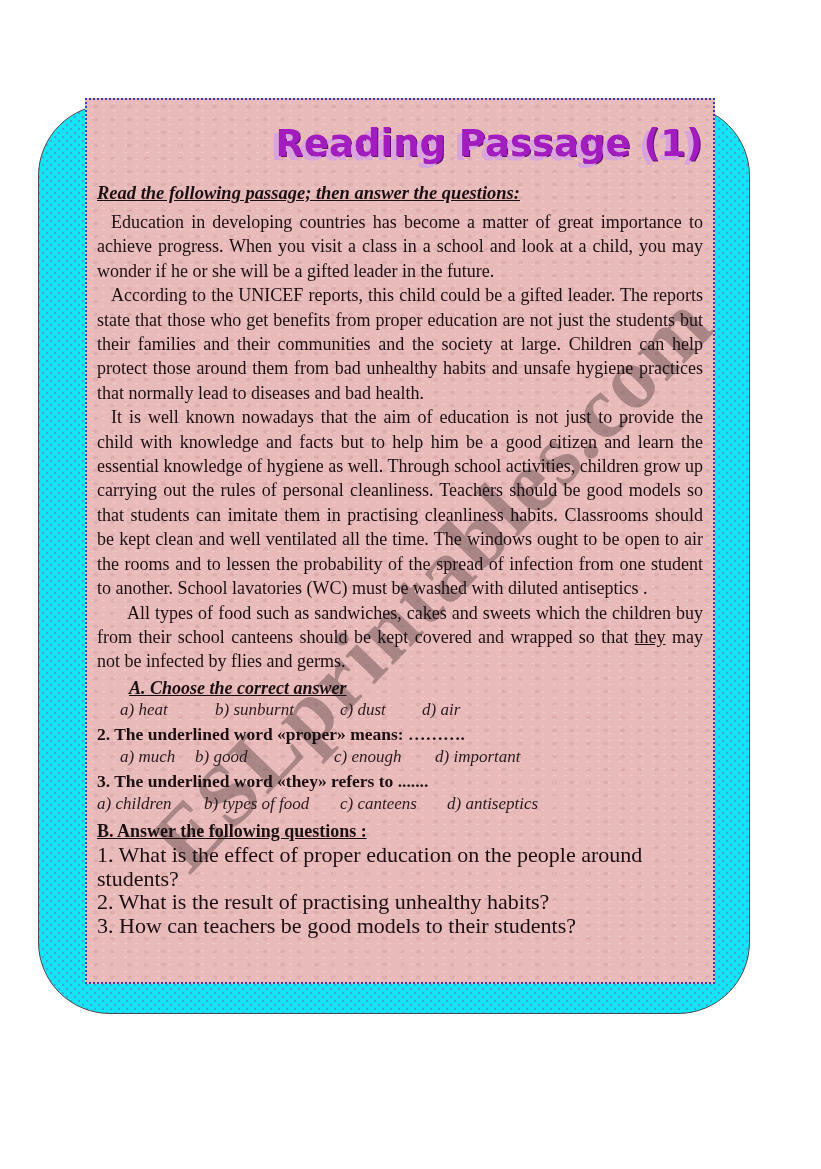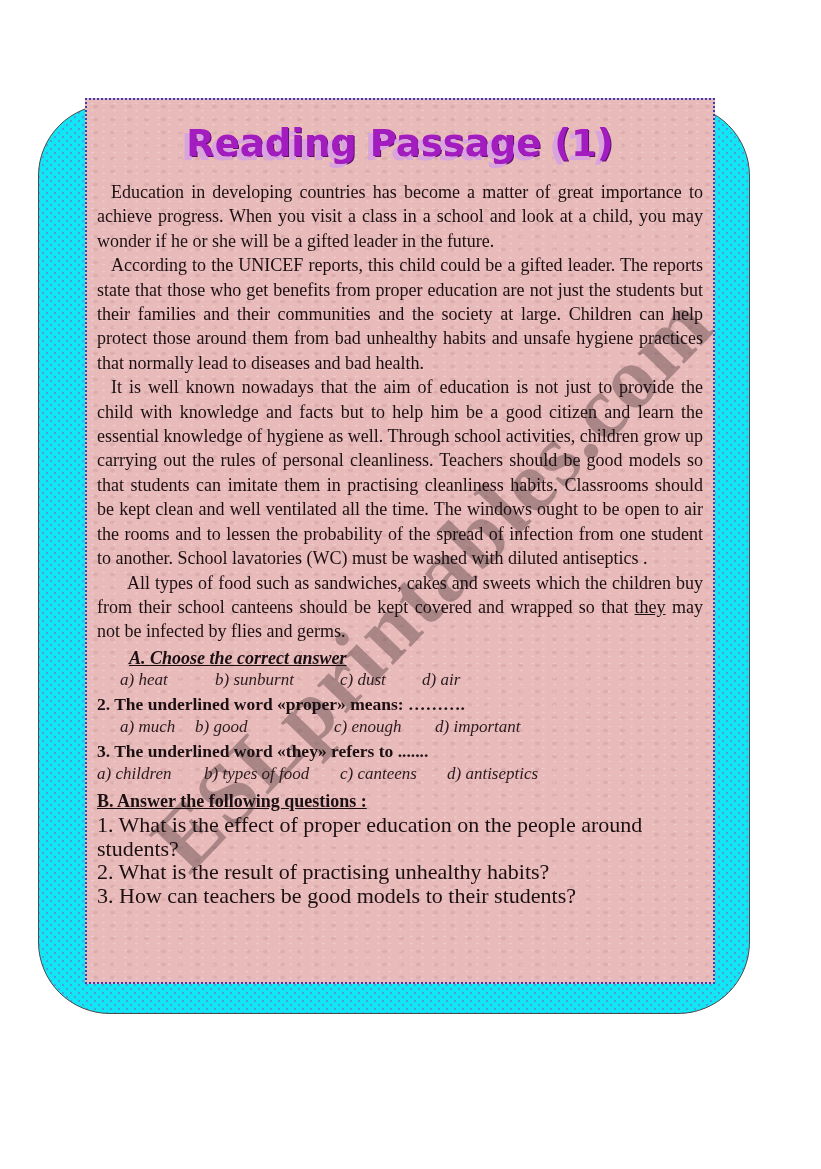--- a/index.html
+++ b/index.html
@@ -29,21 +29,21 @@
   }
   .watermark{
     position:absolute;left:345px;top:482px;z-index:1;
     transform:translate(-50%,-50%) rotate(-46deg);
     font-family:"Liberation Serif",serif;font-weight:bold;
     font-size:88px;letter-spacing:2px;white-space:nowrap;
     color:rgba(82,60,62,0.42);
   }
   .content{position:relative;z-index:2;padding:14px 10px 0 10px;color:#1c0f12;}
   .title{
-    margin:4px 0 10px 0;text-align:center;
+    margin:4px 0 10px 0;text-align:right;
     font-family:"DejaVu Sans",sans-serif;font-weight:bold;
     font-size:37px;letter-spacing:0px;line-height:52px;
     color:#a21cc0;
     text-shadow:-5px 4px 0 #d9a3de,1px 1px 0 #5e1070;
   }
   .instruction{
     font-size:18.5px;font-weight:bold;font-style:italic;
     text-decoration:underline;line-height:26px;margin-bottom:4px;
   }
   .para{
@@ -73,20 +73,21 @@
 
 <div class="page">
   <div class="cyan-card"></div>
 
   <div class="pink-sheet">
     <div class="watermark">ESLprintables.com</div>
 
     <div class="content">
       <h1 class="title">Reading Passage (1)</h1>
 
+      <div class="instruction">Read the following passage; then answer the questions:</div>
 
       <p class="para">Education in developing countries has become a matter of great importance to achieve progress. When you visit a class in a school and look at a child, you may wonder if he or she will be a gifted leader in the future.</p>
       <p class="para">According to the UNICEF reports, this child could be a gifted leader. The reports state that those who get benefits from proper education are not just the students but their families and their communities and the society at large. Children can help protect those around them from bad unhealthy habits and unsafe hygiene practices that normally lead to diseases and bad health.</p>
       <p class="para">It is well known nowadays that the aim of education is not just to provide the child with knowledge and facts but to help him be a good citizen and learn the essential knowledge of hygiene as well. Through school activities, children grow up carrying out the rules of personal cleanliness. Teachers should be good models so that students can imitate them in practising cleanliness habits. Classrooms should be kept clean and well ventilated all the time. The windows ought to be open to air the rooms and to lessen the probability of the spread of infection from one student to another. School lavatories (WC) must be washed with diluted antiseptics .</p>
       <p class="para p4"><span>All types of food such as sandwiches, cakes and sweets which the children buy from their school canteens should be kept covered and wrapped so that </span><span class="emph">they</span><span> may not be infected by flies and germs.</span></p>
 
       <div class="sec-heading italic">A. Choose the correct answer</div>
 
       <div class="opt-row row-a">
         <span>a) heat</span>

